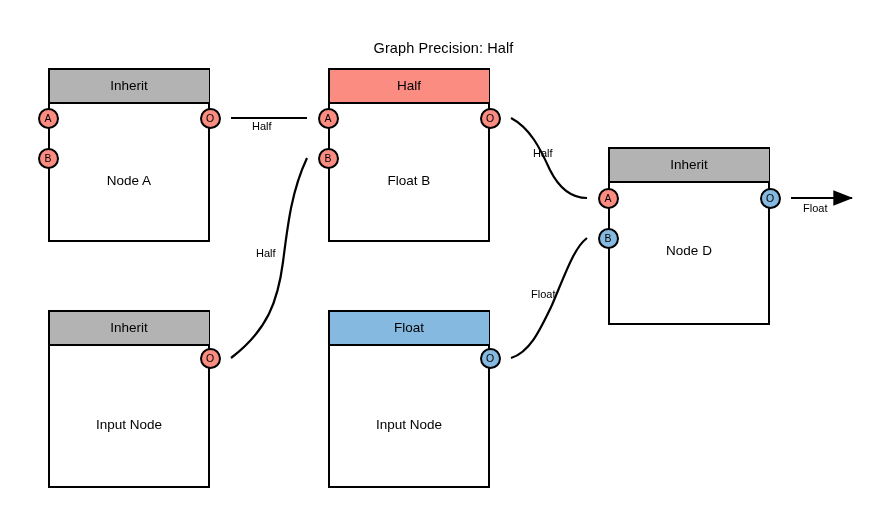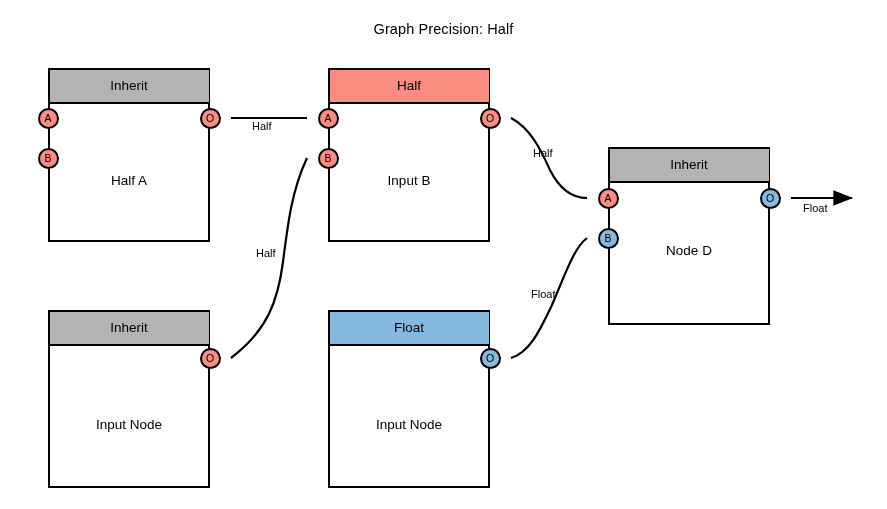--- a/index.html
+++ b/index.html
@@ -23,21 +23,21 @@
     position: absolute;
     left: 0;
     top: 0;
     width: 887px;
     height: 509px;
     pointer-events: none;
   }
   .graph-title {
     position: absolute;
     left: 0;
-    top: 21px;
+    top: 40px;
     width: 887px;
     text-align: center;
     font-size: 14.5px;
     color: #000000;
     letter-spacing: 0.1px;
   }
   .node {
     position: absolute;
     box-sizing: border-box;
     border: 2.2px solid #000000;
@@ -108,25 +108,25 @@
         <path d="M 231 358 C 268 330 278 300 283 262 C 288 222 292 190 307 158" fill="none" stroke="#000000" stroke-width="2.2"></path>
         <path d="M 511 118 C 530 128 540 148 550 170 C 560 190 572 198 587 198" fill="none" stroke="#000000" stroke-width="2.2"></path>
         <path d="M 511 358 C 530 352 540 330 552 305 C 566 272 574 248 587 238" fill="none" stroke="#000000" stroke-width="2.2"></path>
         <path d="M 791 198 L 852 198" fill="none" stroke="#000000" stroke-width="2.2" marker-end="url(#arrowhead)"></path>
       </g>
   </svg>
 
   <div id="nodes-container">
       <div class="node" style="left: 48px; top: 68px; width: 162px; height: 174px;">
         <div class="node-header hdr-inherit">Inherit</div>
-        <div class="node-body" style="height: 138px;">Half A</div>
+        <div class="node-body" style="height: 138px;">Node A</div>
       </div>
       <div class="node" style="left: 328px; top: 68px; width: 162px; height: 174px;">
         <div class="node-header hdr-half">Half</div>
-        <div class="node-body" style="height: 138px;">Input B</div>
+        <div class="node-body" style="height: 138px;">Float B</div>
       </div>
       <div class="node" style="left: 608px; top: 147px; width: 162px; height: 178px;">
         <div class="node-header hdr-inherit">Inherit</div>
         <div class="node-body" style="height: 120px;">Node D</div>
       </div>
       <div class="node" style="left: 48px; top: 310px; width: 162px; height: 178px;">
         <div class="node-header hdr-inherit">Inherit</div>
         <div class="node-body" style="height: 142px;">Input Node</div>
       </div>
       <div class="node" style="left: 328px; top: 310px; width: 162px; height: 178px;">

